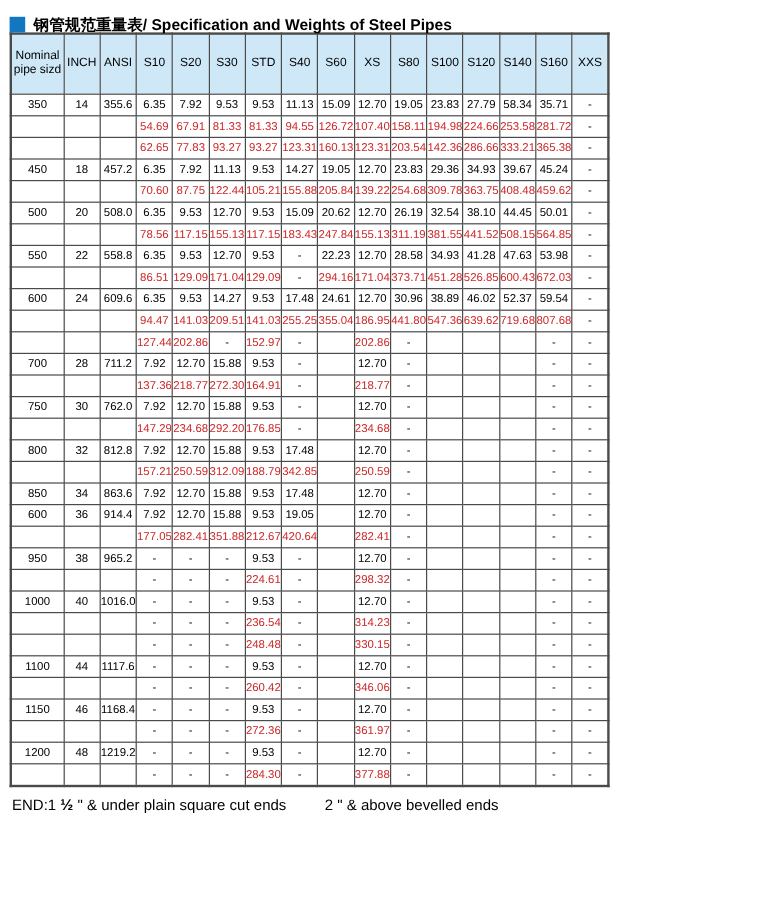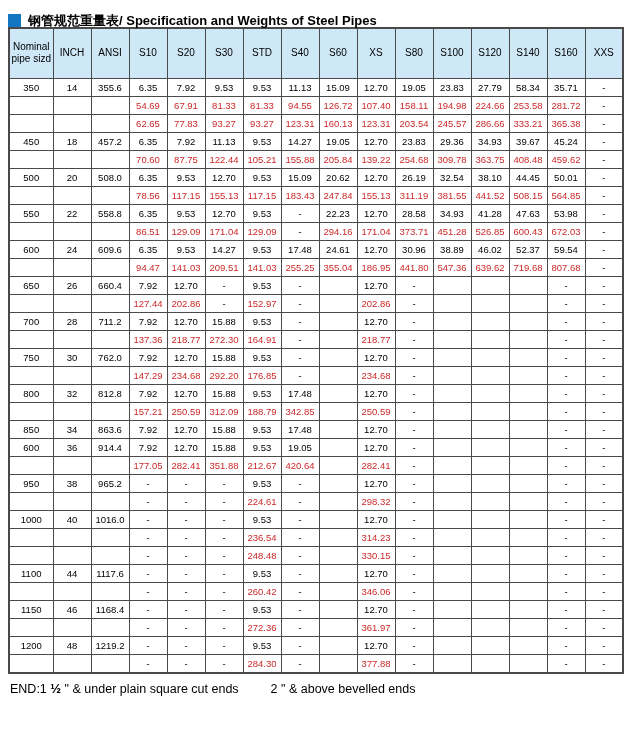--- a/index.html
+++ b/index.html
@@ -21,21 +21,21 @@
   }
   .bullet{
     width:13px;height:13px;background:var(--accent);
     display:inline-block;flex:0 0 auto;
   }
   .title-text{
     font-weight:bold;font-size:13px;white-space:nowrap;
   }
   table{
     border-collapse:collapse;table-layout:fixed;
-    width:616px;margin:5px 0 0 8px;
+    width:500px;margin:5px 0 0 8px;
     border:2px solid var(--border);
   }
   th,td{
     border:1px solid var(--border);
     text-align:center;vertical-align:middle;
     padding:0;overflow:hidden;white-space:nowrap;
   }
   th{
     background:var(--header-bg);
     font-size:10px;font-weight:normal;
@@ -144,21 +144,21 @@
           <td></td>
           <td></td>
           <td>62.65</td>
           <td>77.83</td>
           <td>93.27</td>
           <td>93.27</td>
           <td>123.31</td>
           <td>160.13</td>
           <td>123.31</td>
           <td>203.54</td>
-          <td>245.57</td>
+          <td>142.36</td>
           <td>286.66</td>
           <td>333.21</td>
           <td>365.38</td>
           <td class="dash">-</td>
         </tr>
         <tr class="spec-row">
           <td>450</td>
           <td>18</td>
           <td>457.2</td>
           <td>6.35</td>
@@ -294,38 +294,20 @@
           <td>255.25</td>
           <td>355.04</td>
           <td>186.95</td>
           <td>441.80</td>
           <td>547.36</td>
           <td>639.62</td>
           <td>719.68</td>
           <td>807.68</td>
           <td class="dash">-</td>
         </tr>
-        <tr class="spec-row">
-          <td>650</td>
-          <td>26</td>
-          <td>660.4</td>
-          <td>7.92</td>
-          <td>12.70</td>
-          <td class="dash">-</td>
-          <td>9.53</td>
-          <td class="dash">-</td>
-          <td></td>
-          <td>12.70</td>
-          <td class="dash">-</td>
-          <td></td>
-          <td></td>
-          <td></td>
-          <td class="dash">-</td>
-          <td class="dash">-</td>
-        </tr>
         <tr class="weight-row">
           <td></td>
           <td></td>
           <td></td>
           <td>127.44</td>
           <td>202.86</td>
           <td class="dash">-</td>
           <td>152.97</td>
           <td class="dash">-</td>
           <td></td>

